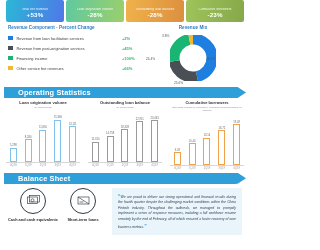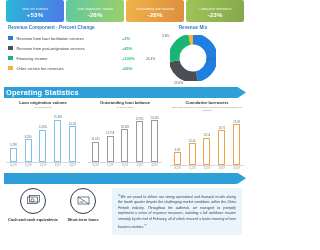--- a/index.html
+++ b/index.html
@@ -41,21 +41,21 @@
     background: #2f9fd9;
   }
   .section-band .tip {
     position: absolute; right: 0; top: 0; bottom: 0; width: 14px;
     background: #2f9fd9;
     clip-path: polygon(0 0, 40% 0, 100% 50%, 40% 100%, 0 100%);
   }
   .section-title {
     position: relative; z-index: 2;
     color: #fff; font-size: 7.4px; font-weight: bold;
-    padding-left: 2px; letter-spacing: .15px;
+    padding-left: 14px; letter-spacing: .15px;
   }
 
   
   .rev-block { display: flex; padding: 3px 8px 2px 8px; }
   .rev-left { width: 136px; }
   .rev-right { flex: 1; position: relative; }
   .blk-title {
     font-size: 4.6px; font-weight: bold; color: #2f7fc4;
     margin-bottom: 3px; letter-spacing: .05px;
   }
@@ -297,20 +297,21 @@
           <div class="xlab">2Q19</div>
           <div class="xlab">3Q19</div>
           <div class="xlab">4Q19</div>
         </div>
       </div>
     </div>
 
   <div class="section-band" style="margin-top:3px;">
     <div class="bar"></div>
     <div class="tip"></div>
+    <div class="section-title">Balance Sheet</div>
   </div>
 
   <div class="bs-row">
     <div class="bs-icons" id="bsIcons">
         <div class="bs-item">
           <div class="circ">
             <svg width="13" height="11" viewBox="0 0 26 22">
               <rect x="1" y="4" width="20" height="13" fill="none" stroke="#2f3b46" stroke-width="1.3"></rect>
               <rect x="5" y="1" width="20" height="13" fill="none" stroke="#2f3b46" stroke-width="1.3"></rect>
               <circle cx="11" cy="10.5" r="3" fill="none" stroke="#2f3b46" stroke-width="1.3"></circle>

